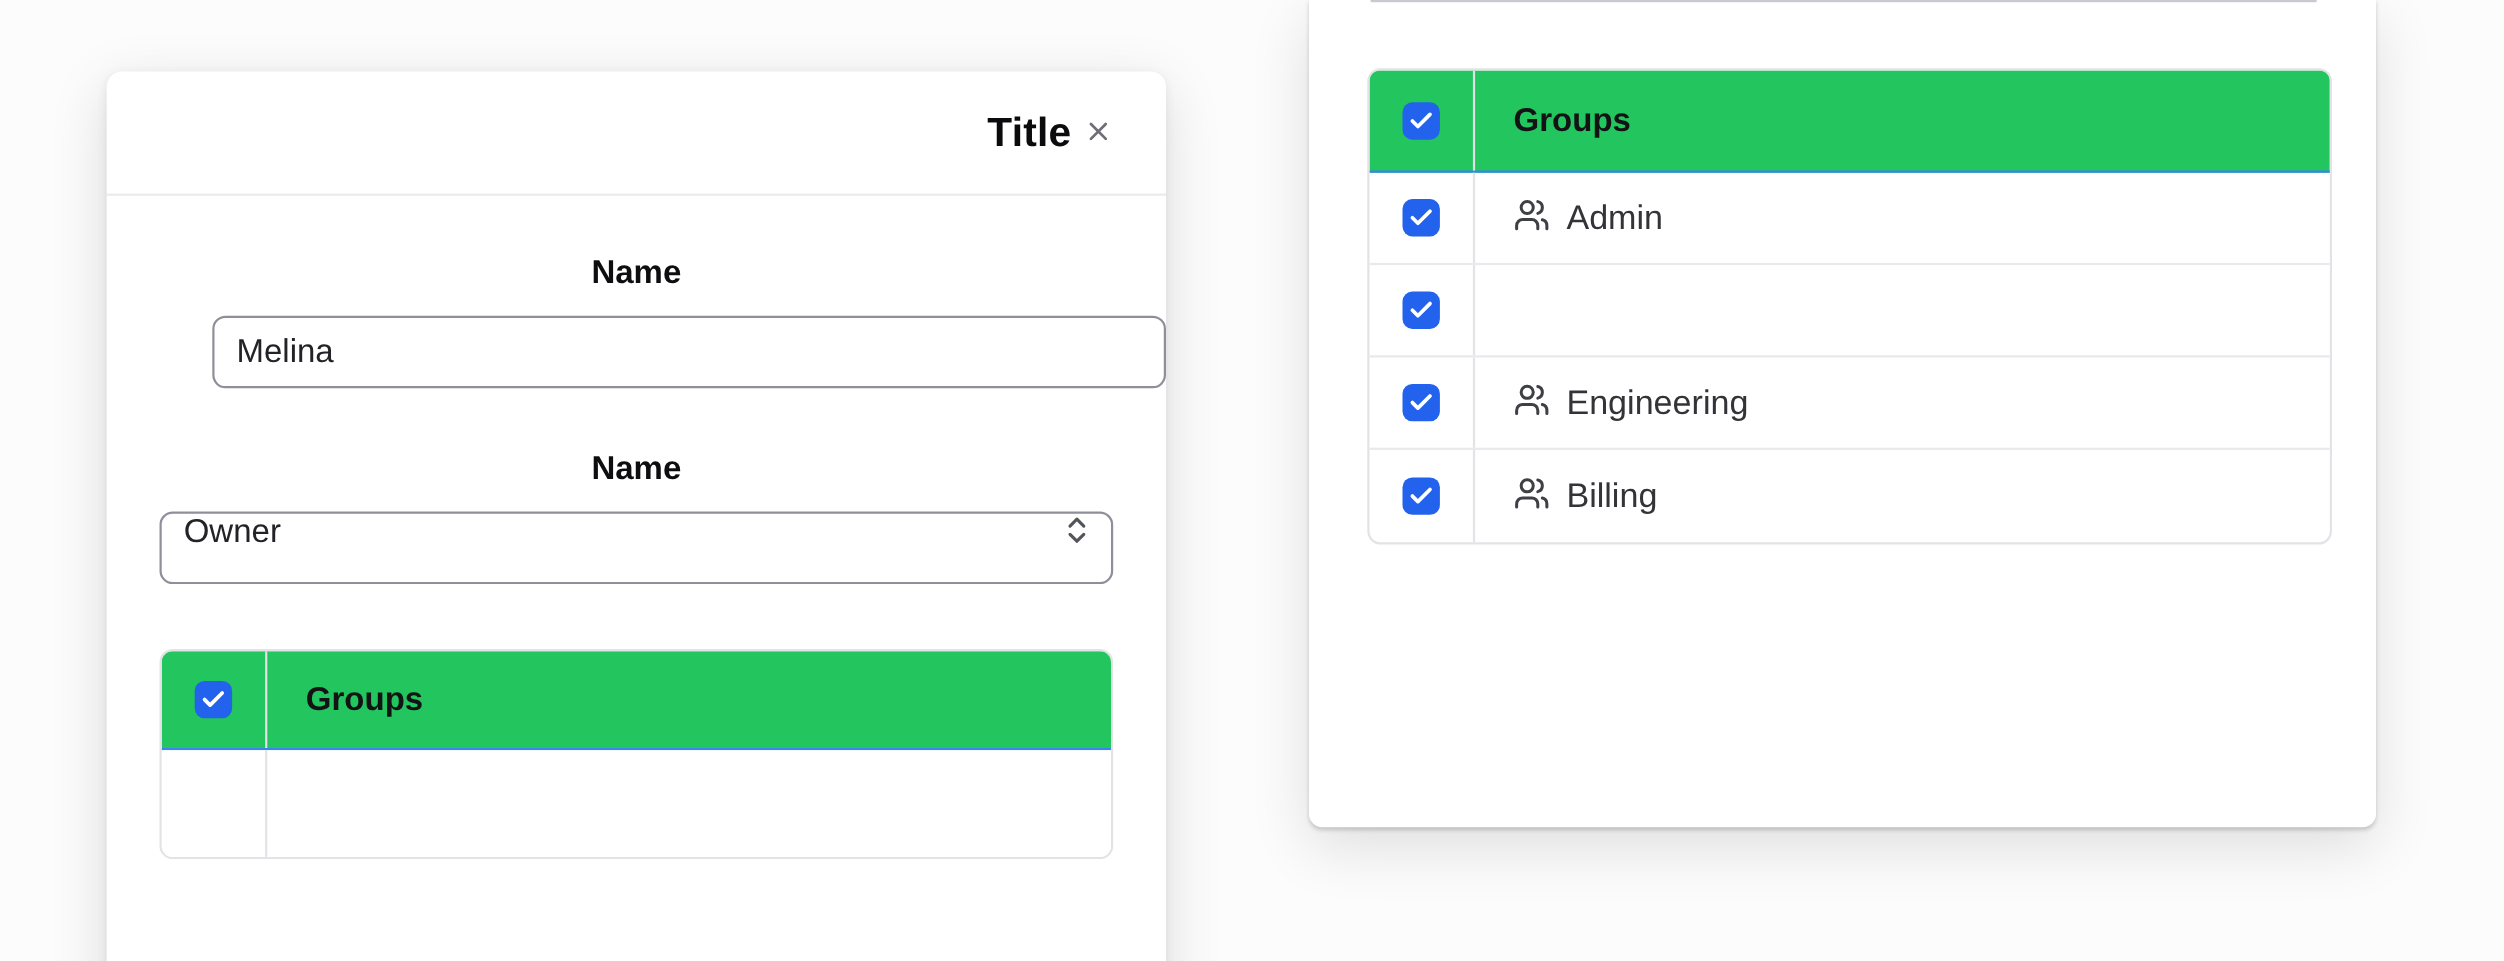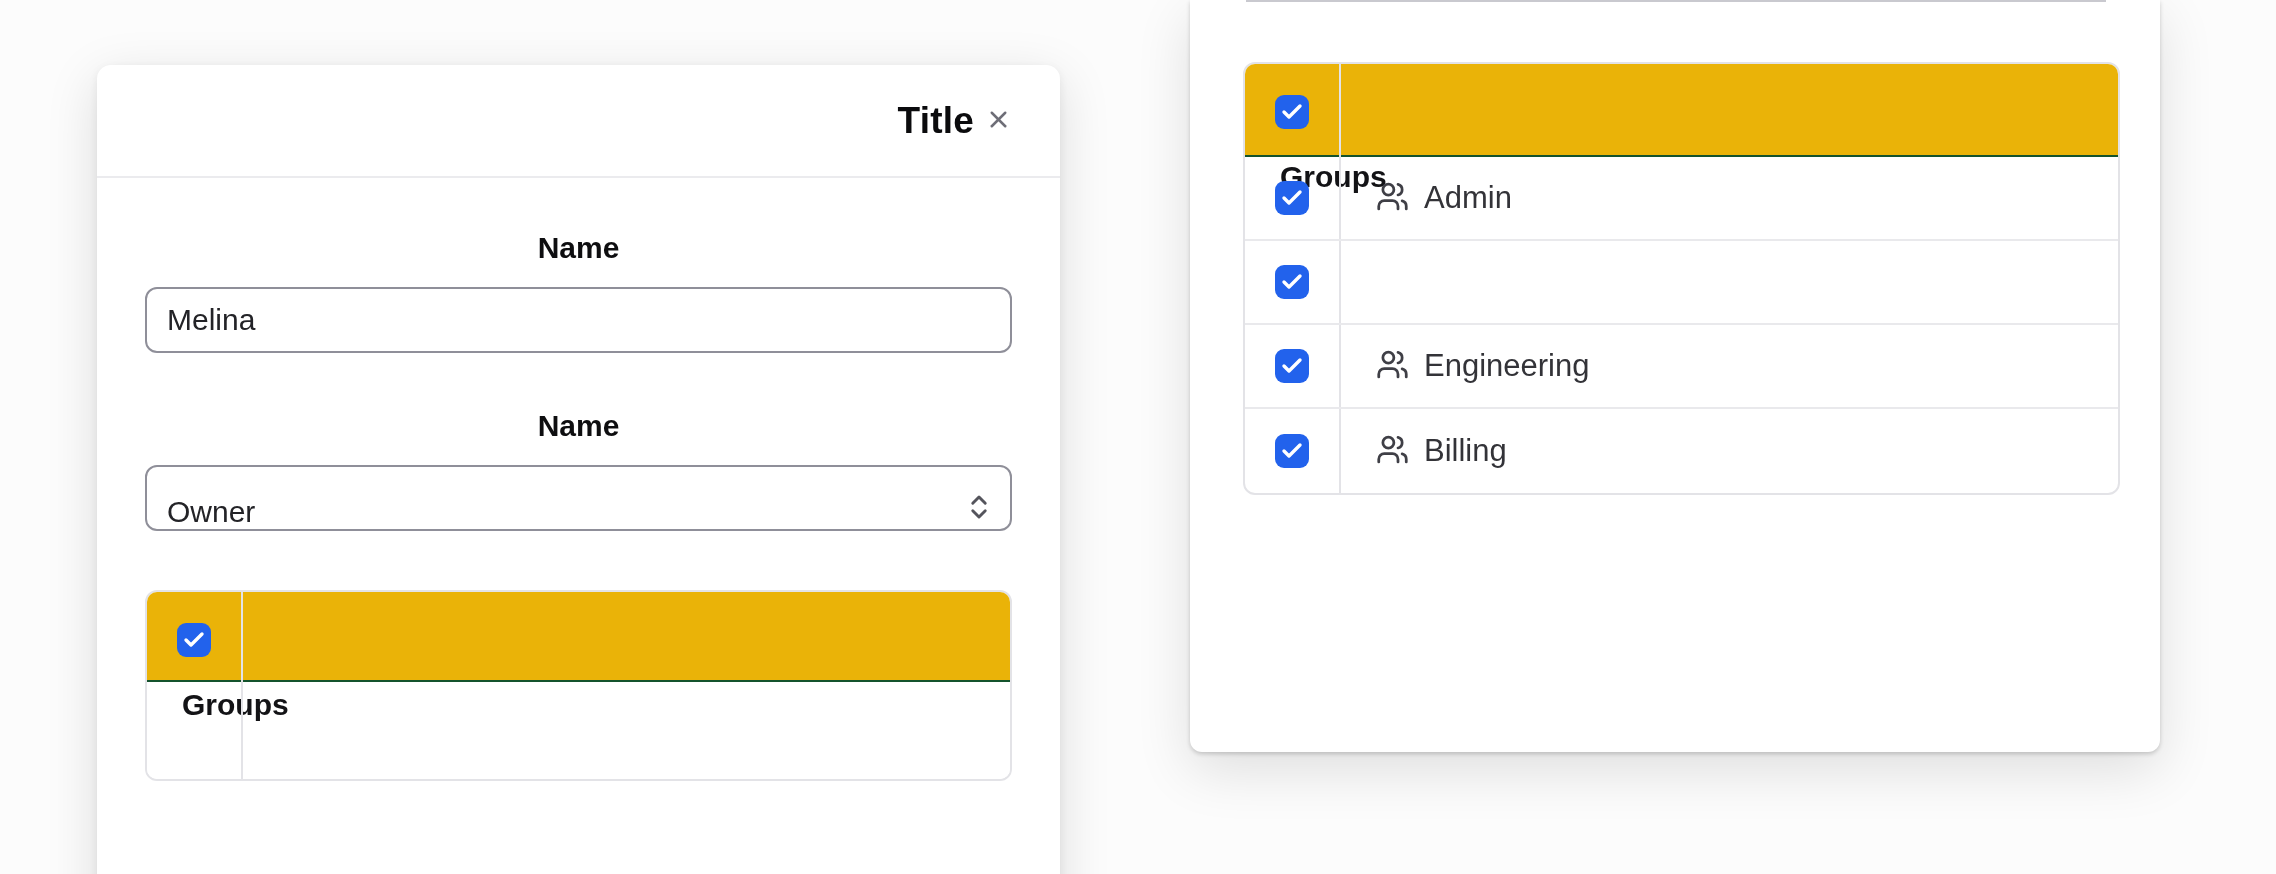--- a/index.html
+++ b/index.html
@@ -41,43 +41,43 @@
     display:block;
     font-size:30px; font-weight:700; color:#0e0e10;
     line-height:34px; margin-bottom:22px;text-align:center;
   }
   .text-input {
     width:100%; height:66px;
     border:2px solid #8f8f99; border-radius:12px;
     padding:0 20px;
     font-family:"Liberation Sans", sans-serif;
     font-size:30px; color:#232327;
-    background:#fff; outline:none;
+    background:#fff; outline:none;margin-left:48px;
   }
   .select-box {
     width:100%; height:66px;
     border:2px solid #8f8f99; border-radius:12px;
     padding:0 16px 0 20px;
-    display:flex; align-items:flex-end; justify-content:space-between;
+    display:flex; align-items:flex-start; justify-content:space-between;
     font-size:30px; color:#232327;
     background:#fff; cursor:pointer;
   }
   .select-box .chev { color:#54545c; }
   
   .gtable {
     border:2px solid #e3e3e7; border-radius:12px;
     background:#fff;
     overflow:hidden;
   }
   .g-row {
     display:flex; align-items:stretch;
     border-bottom:2px solid #e9e9ec;
   }
   .g-row:last-child { border-bottom:none;justify-content:flex-end; }
-  .g-header { background:#eab308; border-bottom:2px solid #14532d;flex-direction:column; }
+  .g-header { background:#22c55e; border-bottom:2px solid #3b82f6; }
   .g-checkcell {
     width:96px; flex:0 0 96px;
     border-right:2px solid #e3e3e7;
     display:flex; align-items:center; justify-content:center;
   }
   .g-labelcell {
     flex:1;
     display:flex; align-items:center;
     padding-left:35px;
   }

